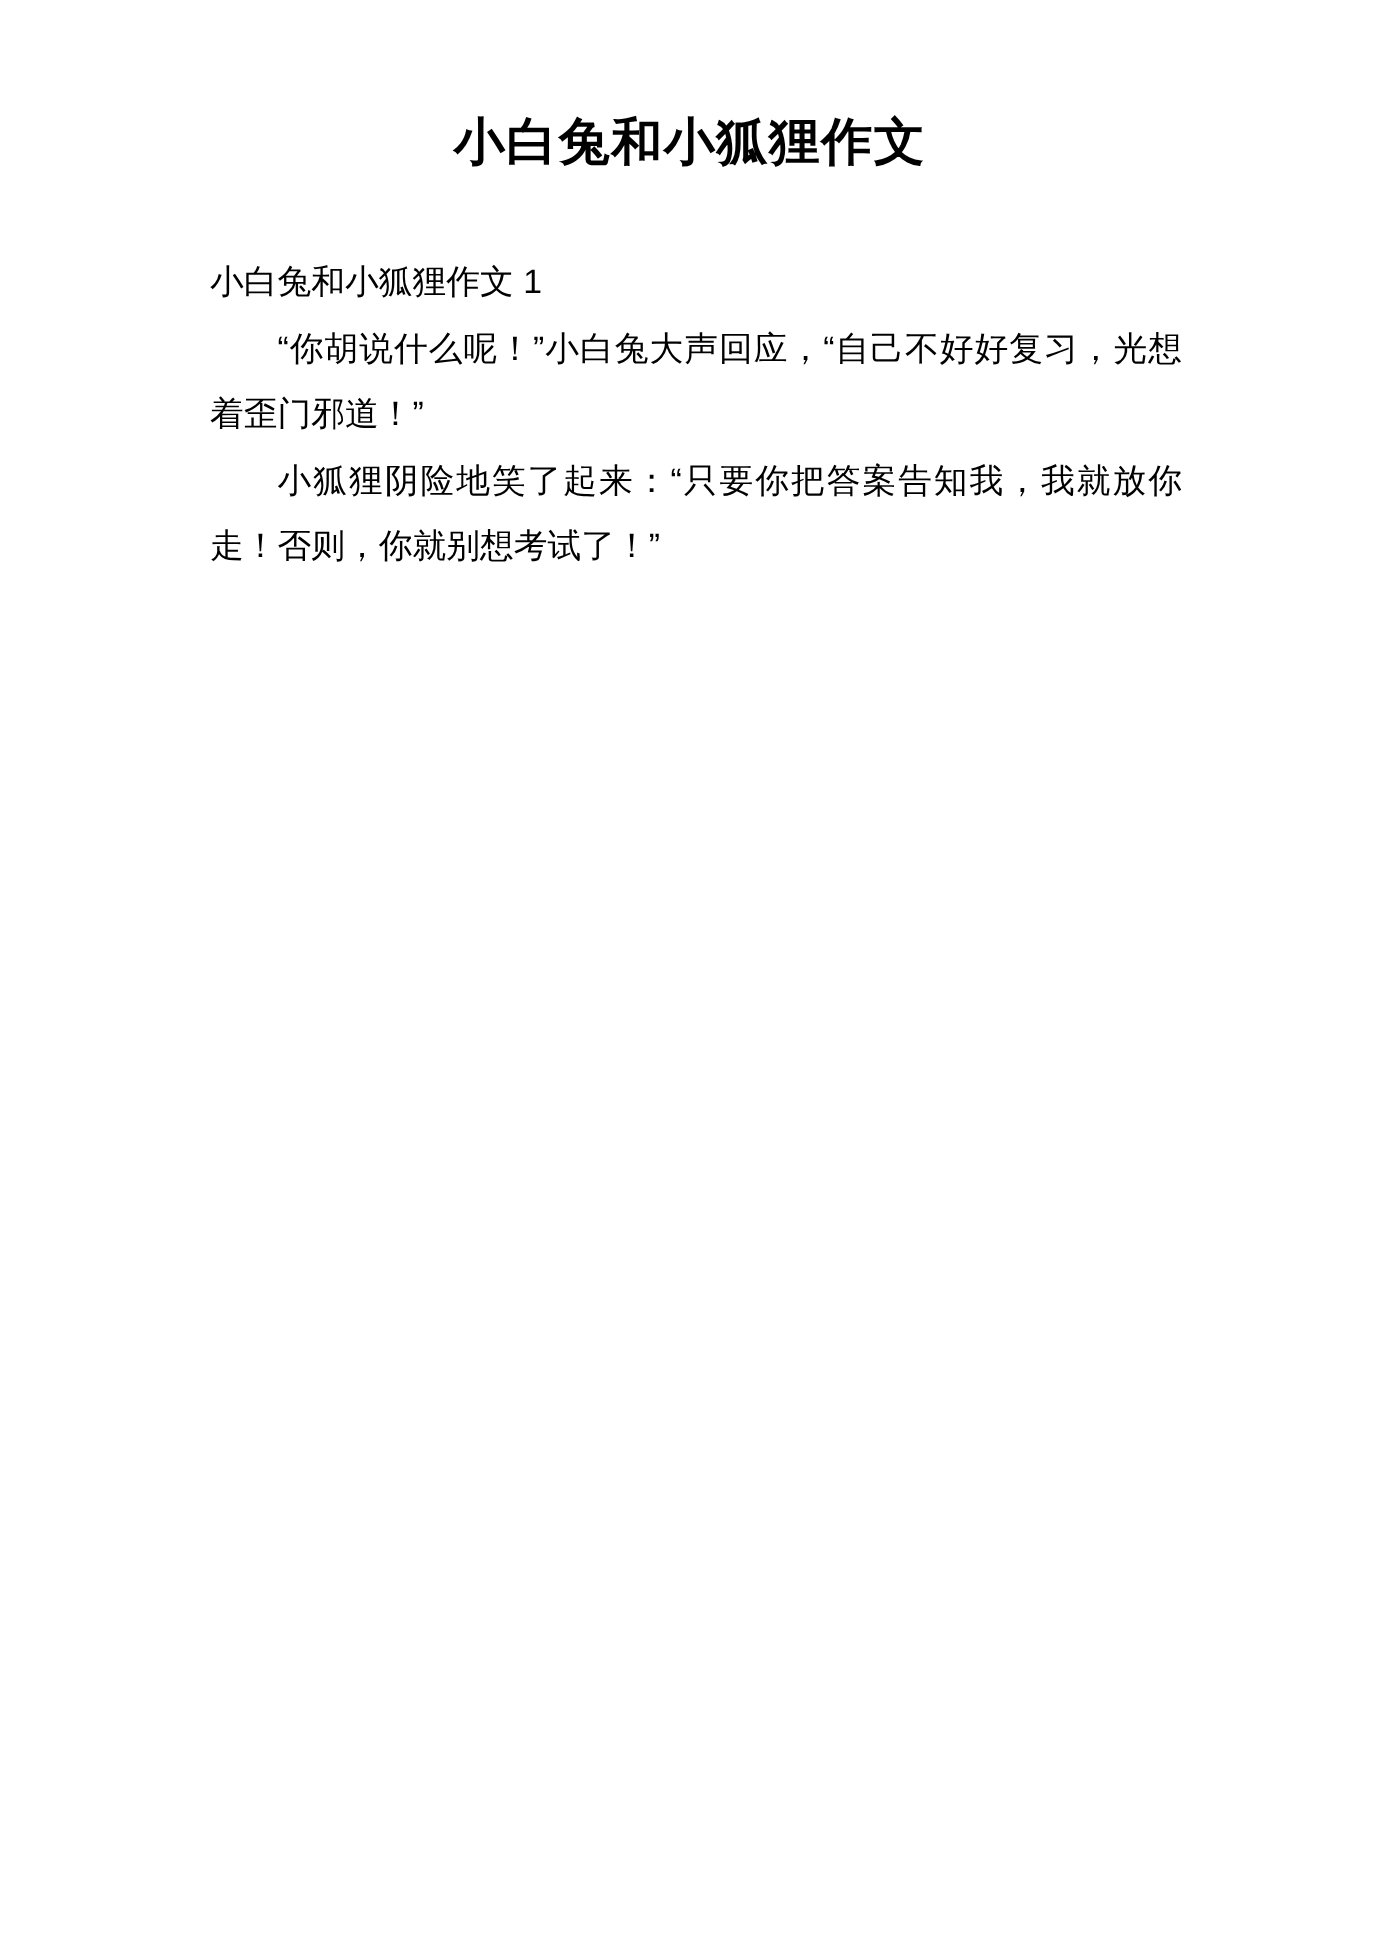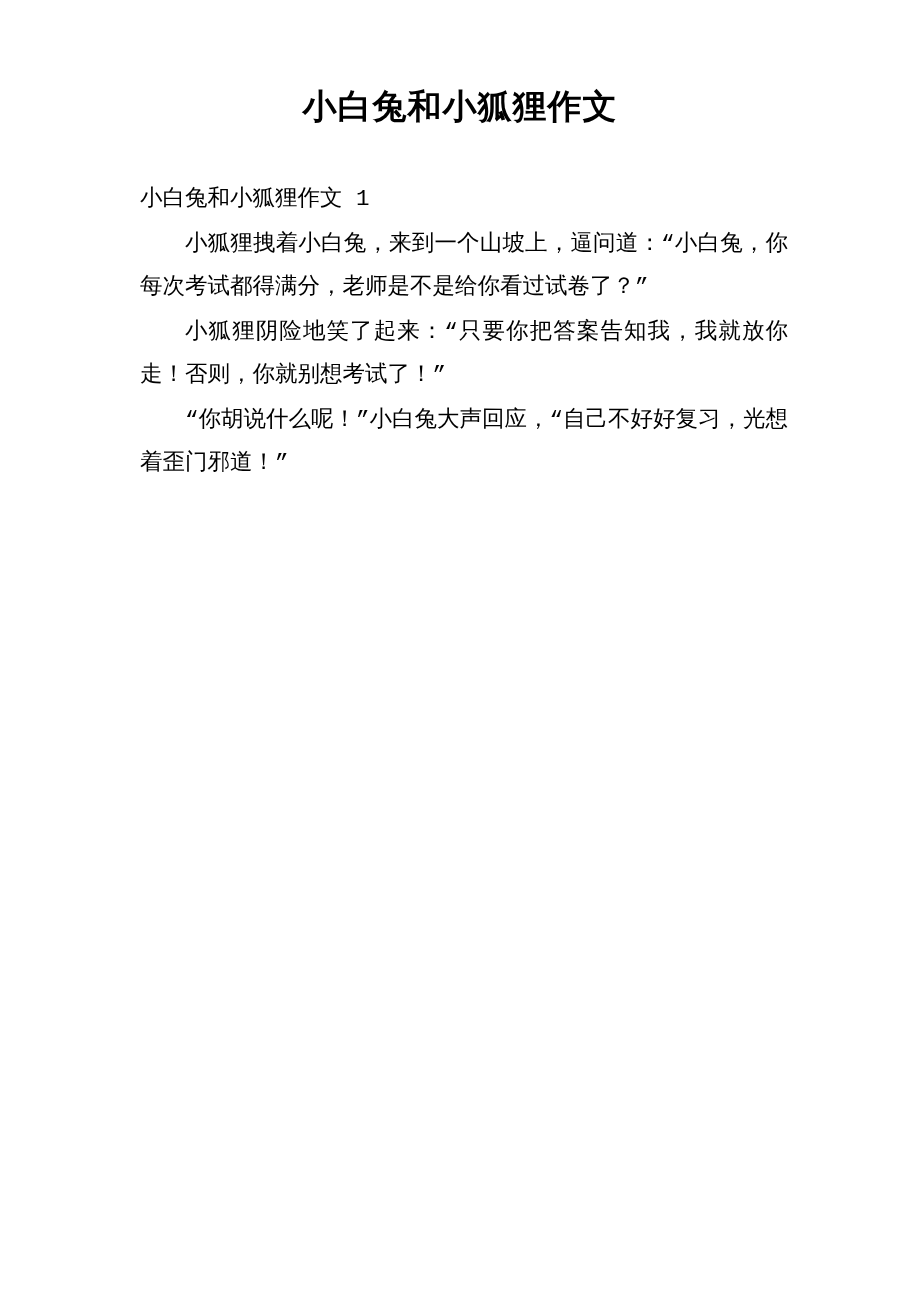--- a/index.html
+++ b/index.html
@@ -20,36 +20,36 @@
     box-sizing: border-box;
     padding: 0;
     position: relative;
     background: #ffffff;
   }
   .doc-title {
     text-align: center;
     font-size: 34px;
     font-weight: bold;
     letter-spacing: 1px;
-    margin: 0;
-    padding-top: 84px;
+    margin: 16px;
+    padding-top: 56px;
     font-family: "DejaVu Sans", "Liberation Sans", sans-serif;
   }
   .body-block {
     margin-top: 48px;
     padding-left: 140px;
     padding-right: 132px;
   }
   .para {
     font-size: 22.5px;
     line-height: 43px;
     margin: 0 0 2px 0;
     text-align: justify;
     text-justify: inter-ideograph;
-    font-family: Liberation Mono, monospace;
+    font-family: Liberation Sans, sans-serif;
   }
   .para.heading-line {
     text-indent: 0;
   }
   .para.indent {
     text-indent: 2em;
   }
 </style>
 </head>
 <body>
@@ -58,21 +58,20 @@
 
   <h1 class="doc-title">小白兔和小狐狸作文</h1>
 
   <div class="body-block">
 
     <p class="para heading-line">小白兔和小狐狸作文 1</p>
 
 
 
 
-    <p class="para indent">小狐狸拽着小白兔，来到一个山坡上，逼问道：“小白兔，你每次考试都得满分，老师是不是给你看过试卷了？”</p>
+
+    <p class="para indent">“你胡说什么呢！”小白兔大声回应，“自己不好好复习，光想着歪门邪道！”</p>
 
     <p class="para indent">小狐狸阴险地笑了起来：“只要你把答案告知我，我就放你走！否则，你就别想考试了！”</p>
-
-    <p class="para indent">“你胡说什么呢！”小白兔大声回应，“自己不好好复习，光想着歪门邪道！”</p>
 
 
   </div>
 </div>
 
 </body></html>

